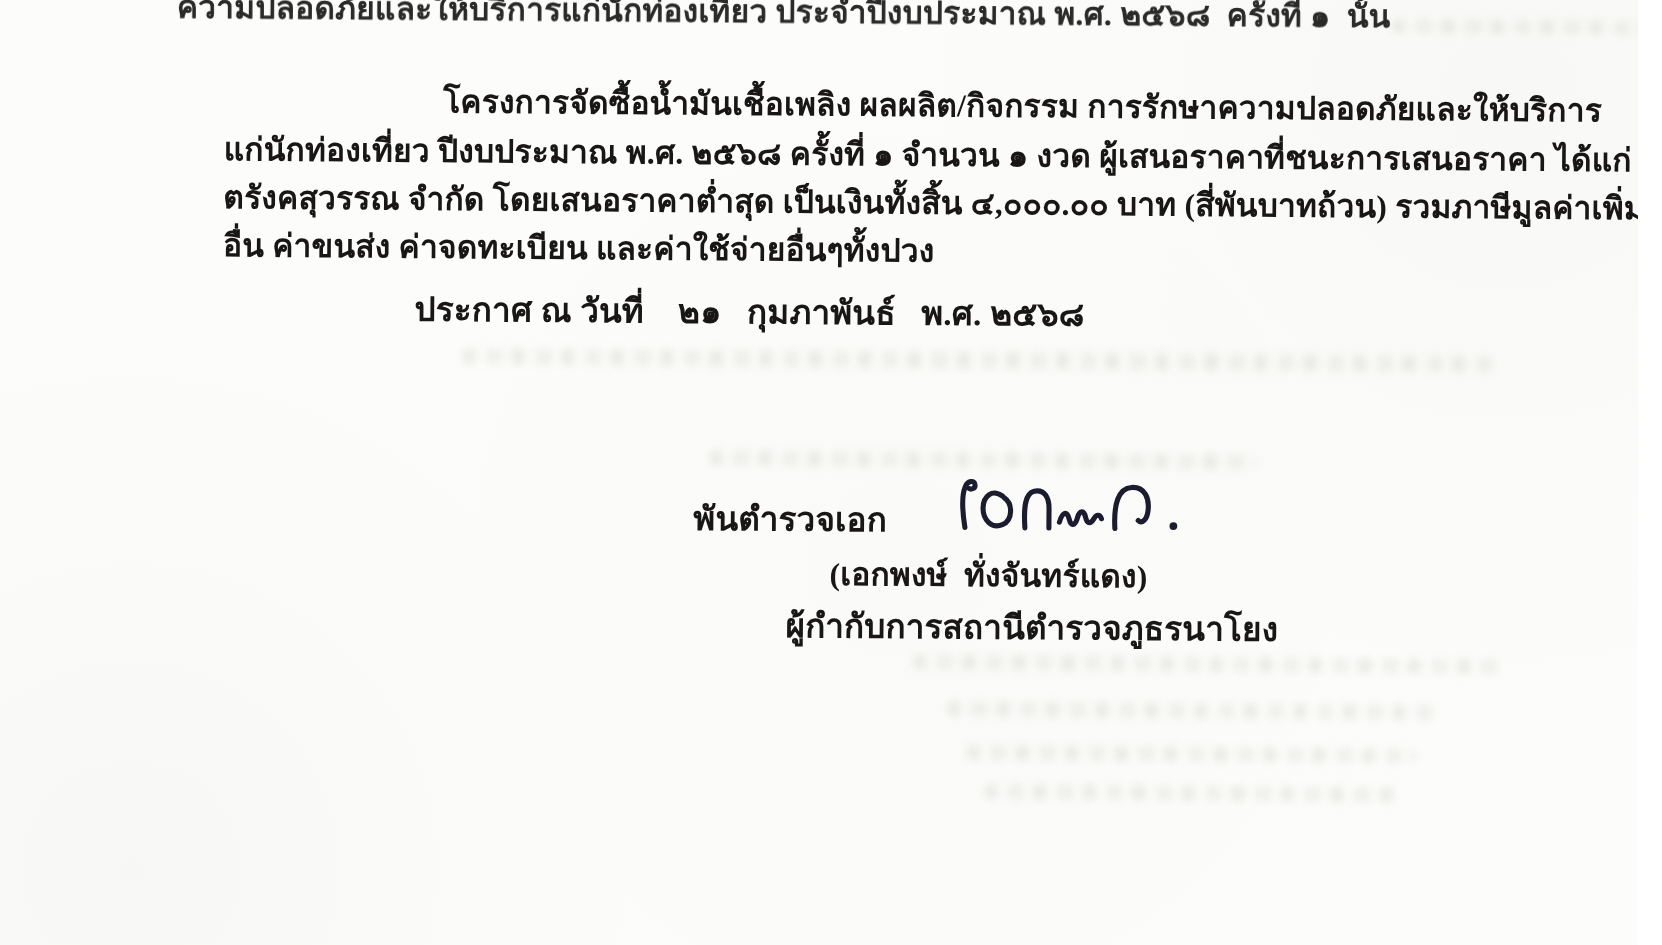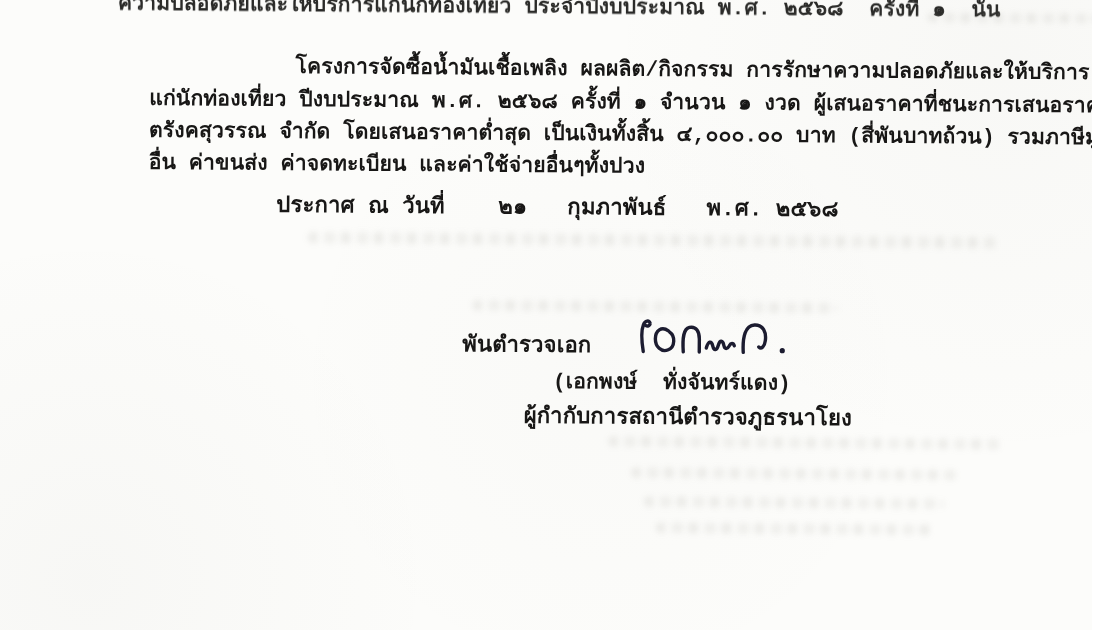--- a/index.html
+++ b/index.html
@@ -5,21 +5,21 @@
   html,body{margin:0;padding:0;}
   .page{
     position:relative;
     width:1092px;height:630px;
     background-color:#fcfcfa;
     background-image:
       radial-gradient(circle at 8% 92%, rgba(120,120,110,0.035), transparent 30%),
       radial-gradient(circle at 92% 10%, rgba(120,120,110,0.03), transparent 35%),
       radial-gradient(circle at 55% 60%, rgba(130,130,120,0.02), transparent 45%);
     overflow:hidden;
-    font-family:Liberation Mono, monospace;
+    font-family:Liberation Serif, serif;
     color:#181716;
   }
   .sheet{
     position:absolute;inset:0;
     transform:rotate(0.45deg);
     transform-origin:60px 0;
   }
   .tline{
     position:absolute;
     white-space:pre;

